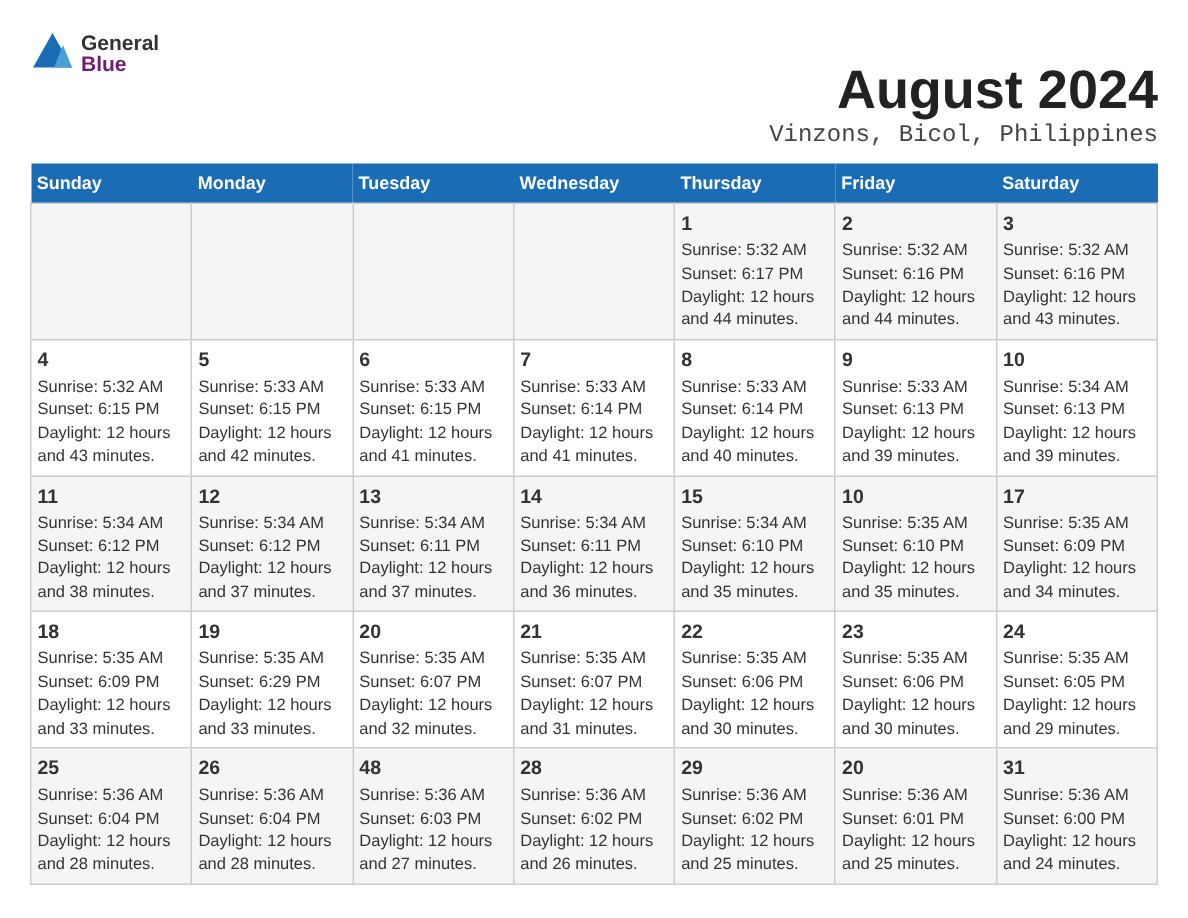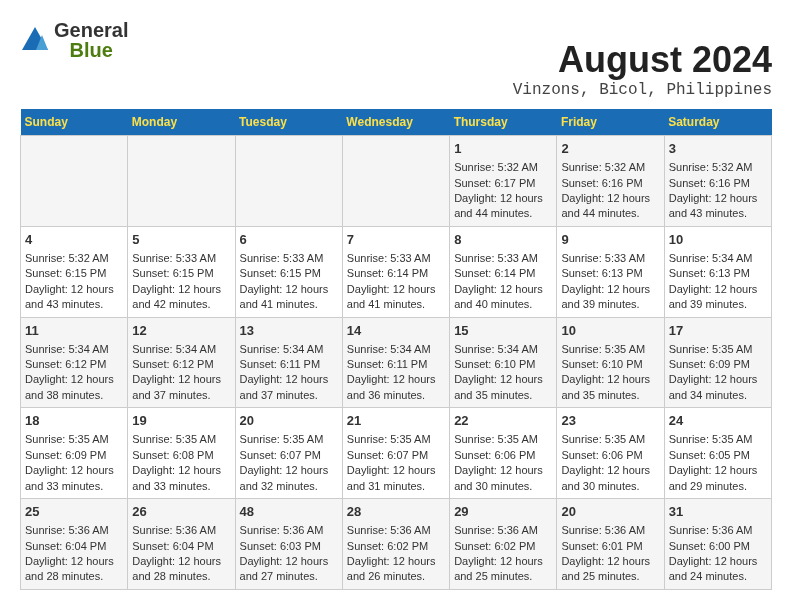--- a/index.html
+++ b/index.html
@@ -16,27 +16,26 @@
       align-items: flex-start;
       margin-bottom: 10px;
     }
     .logo {
       display: flex;
       align-items: center;
     }
     .logo-text {
       display: flex;
       flex-direction: column;
-      font-size: 20px;
+      font-size: 14px;
       font-weight: bold;
       line-height: 1;
-      text-align: center;
     }
     .logo-text .general { color: #333; }
-    .logo-text .blue { color: #4d7c0f; }
+    .logo-text .blue { color: #701a75; }
     .logo-icon {
       width: 30px;
       height: 30px;
       margin-right: 4px;
     }
     .title-block {
       text-align: right;
     }
     .title-block h1 {
       font-size: 36px;
@@ -50,21 +49,21 @@
       color: #444;
       font-family: Liberation Mono, monospace;
     }
     table {
       width: 100%;
       border-collapse: collapse;
       font-size: 11px;
     }
     thead th {
       background-color: #1a6db5;
-      color: #fde047;
+      color: #ffffff;
       padding: 6px 4px;
       text-align: left;
       font-size: 12px;
       font-weight: bold;
     }
     tbody td {
       border: 1px solid #ccc;
       vertical-align: top;
       padding: 4px;
       height: 85px;
@@ -236,21 +235,21 @@
       <tr>
         <td>
           <span class="day-number">18</span>
           <div>Sunrise: 5:35 AM</div>
           <div>Sunset: 6:09 PM</div>
           <div>Daylight: 12 hours and 33 minutes.</div>
         </td>
         <td>
           <span class="day-number">19</span>
           <div>Sunrise: 5:35 AM</div>
-          <div>Sunset: 6:08 PM</div>
+          <div>Sunset: 6:29 PM</div>
           <div>Daylight: 12 hours and 33 minutes.</div>
         </td>
         <td>
           <span class="day-number">20</span>
           <div>Sunrise: 5:35 AM</div>
           <div>Sunset: 6:07 PM</div>
           <div>Daylight: 12 hours and 32 minutes.</div>
         </td>
         <td>
           <span class="day-number">21</span>

